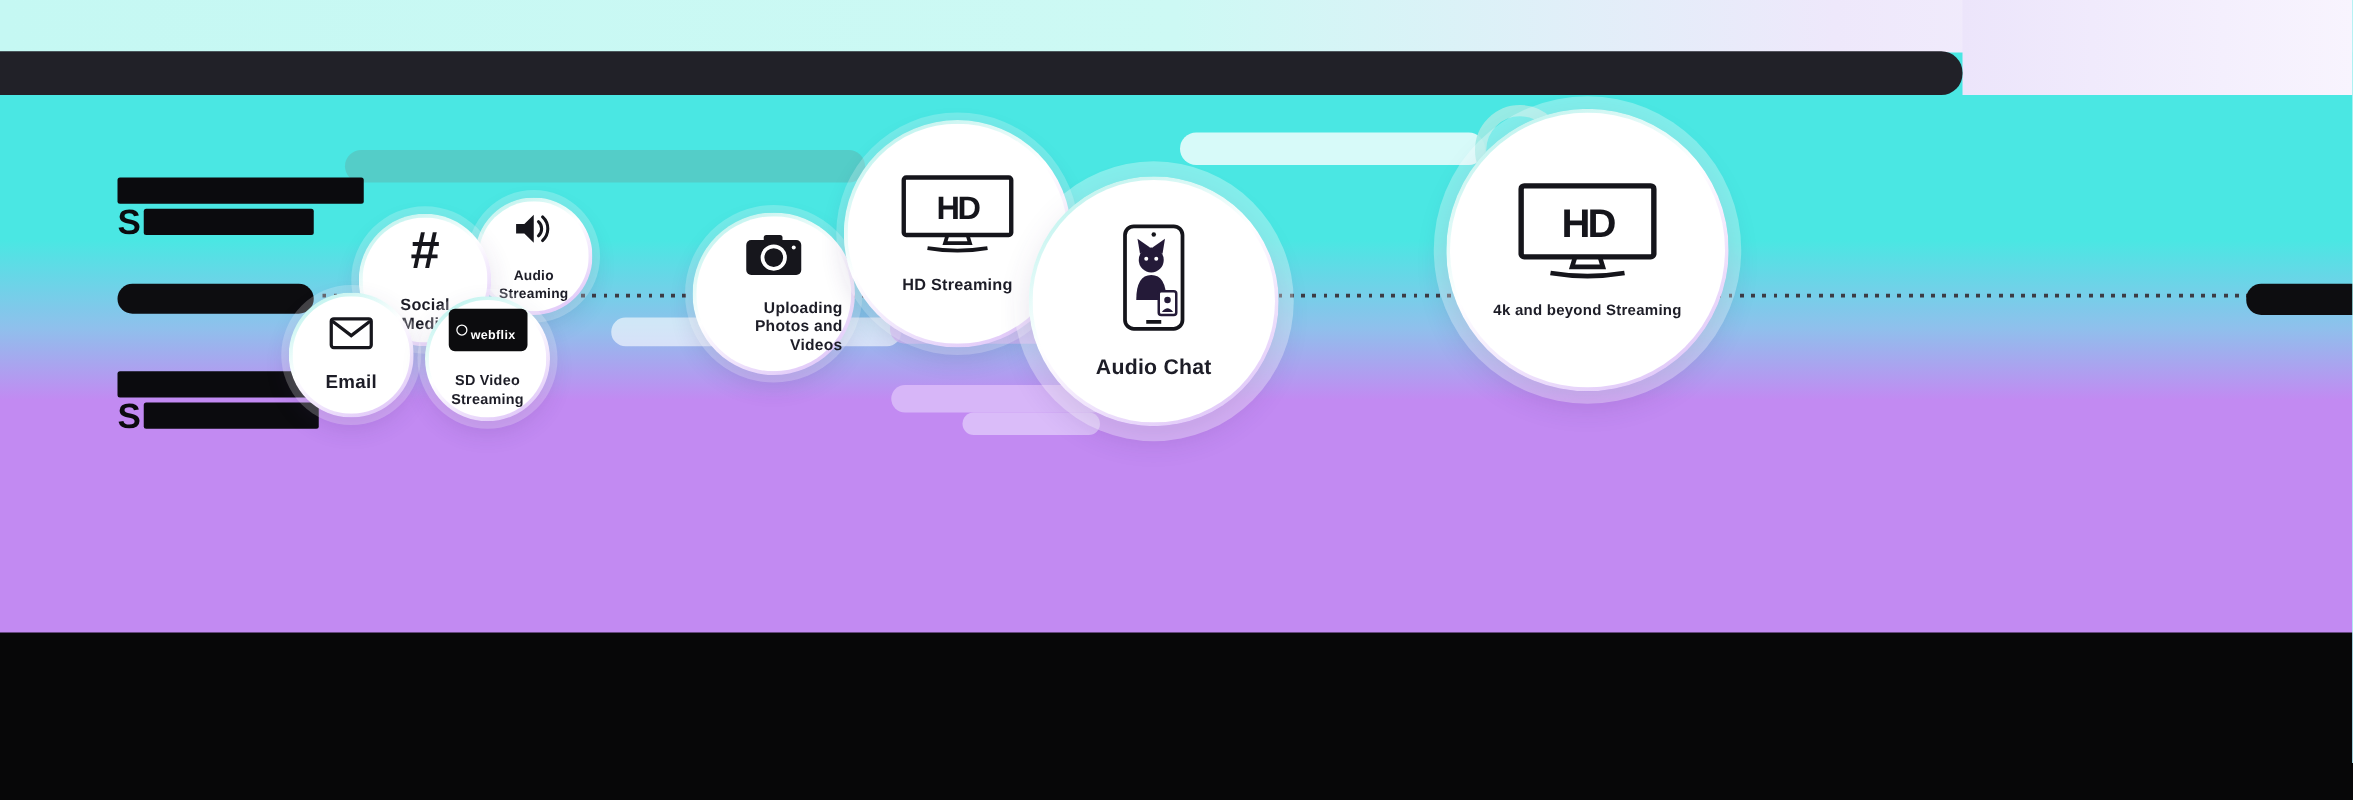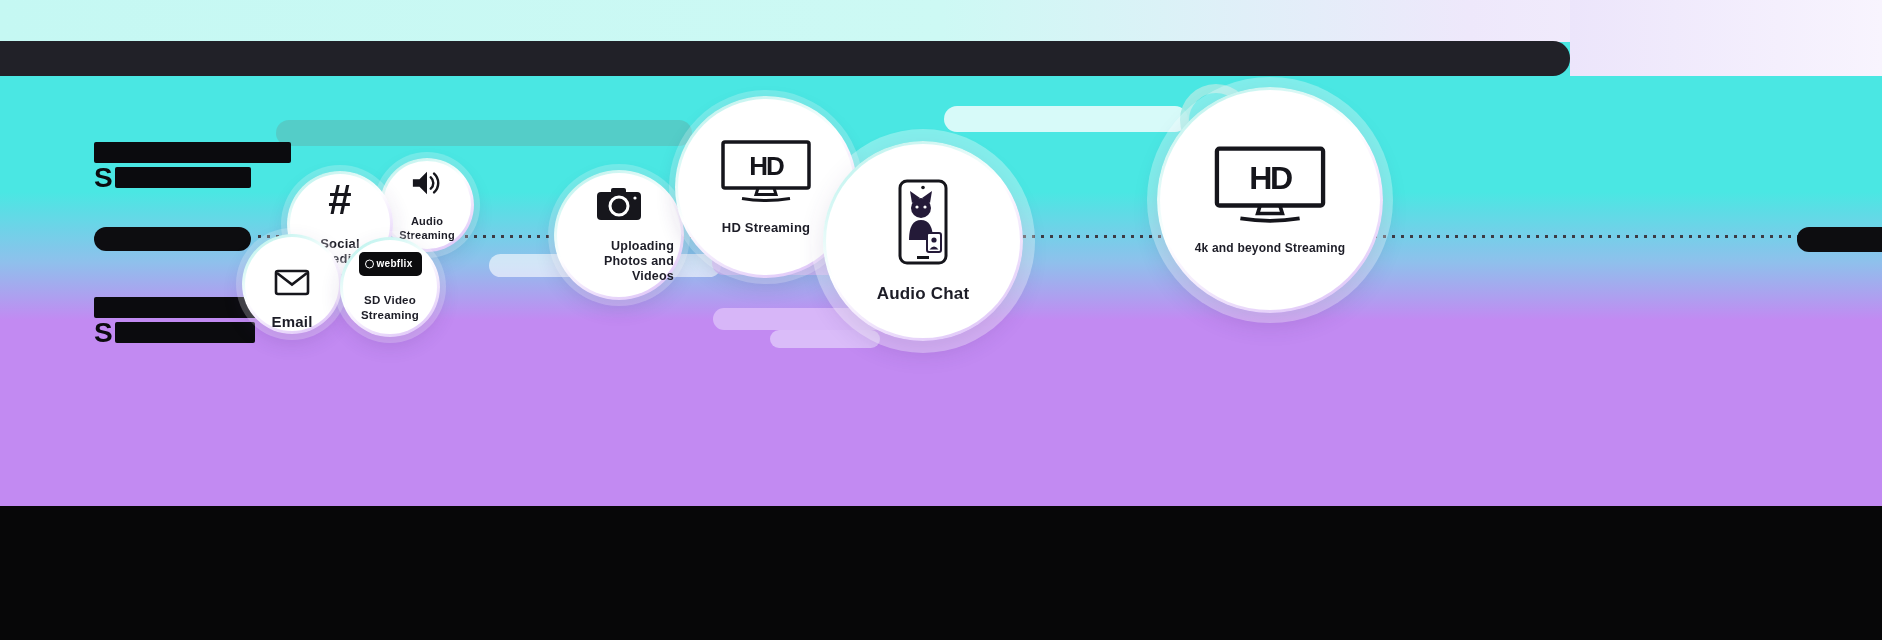--- a/index.html
+++ b/index.html
@@ -53,40 +53,40 @@
     border:3px solid transparent;
     background:linear-gradient(#ffffff,#ffffff) padding-box,
                linear-gradient(150deg,#aef0ea 0%,#ffffff 45%,#d9bbf7 100%) border-box;
     box-shadow:0 0 0 6px rgba(255,255,255,0.22), 0 8px 20px rgba(60,40,110,0.16);
   }
   .bubble-label { font-weight:700; line-height:1.22; letter-spacing:0.2px; color:#1d1d27; }
   .b-audio  { left:380px; top:158px; width:88px;  height:88px; }
   .b-audio .bubble-label { font-size:11px; width:72px; }
   .b-social { left:287px; top:171px; width:100px; height:100px; }
   .b-social .bubble-label { font-size:13px; width:60px; }
-  .b-email  { left:242px; top:234px; width:94px;  height:94px;justify-content:flex-end; }
+  .b-email  { left:231px; top:234px; width:94px;  height:94px; }
   .b-email .bubble-label { font-size:15px; }
   .b-sd     { left:340px; top:237px; width:94px;  height:94px; }
   .b-sd .bubble-label { font-size:11.5px; width:78px; }
   .b-upload { left:554px; top:170px; width:124px; height:124px;text-align:right; }
   .b-upload .bubble-label { font-size:12.5px; width:110px; }
   .b-hd     { left:675px; top:96px;  width:176px; height:176px; }
   .b-hd .bubble-label { font-size:13px; width:96px; }
   .b-video  { left:823px; top:141px; width:194px; height:194px;
               box-shadow:0 0 0 12px rgba(255,255,255,0.32), 0 10px 24px rgba(60,40,110,0.18); }
   .b-video .bubble-label { font-size:17px; }
   .b-4k     { left:1157px; top:87px; width:220px; height:220px;
               box-shadow:0 0 0 10px rgba(255,255,255,0.30), 0 10px 24px rgba(60,40,110,0.18); }
   .b-4k .bubble-label { font-size:12px; width:172px; }
   .glyph-hash { font-size:42px; font-weight:700; line-height:0.9; color:#16161c; }
   
   .webflix {
     position:relative; background:#0c0c0e; color:#ffffff;
     font-size:10px; font-weight:700; letter-spacing:0.3px;
-    border-radius:5px; padding:7px 9px 7px 18px; line-height:1;
+    border-radius:5px; padding:17px 9px 7px 18px; line-height:1;
   }
   .webflix .wdot {
     position:absolute; left:6px; top:50%; transform:translateY(-50%);
     width:7px; height:7px; border-radius:50%; border:1.5px solid #ffffff;
   }
 </style>
 </head>
 <body>
 
 <div class="stage">

